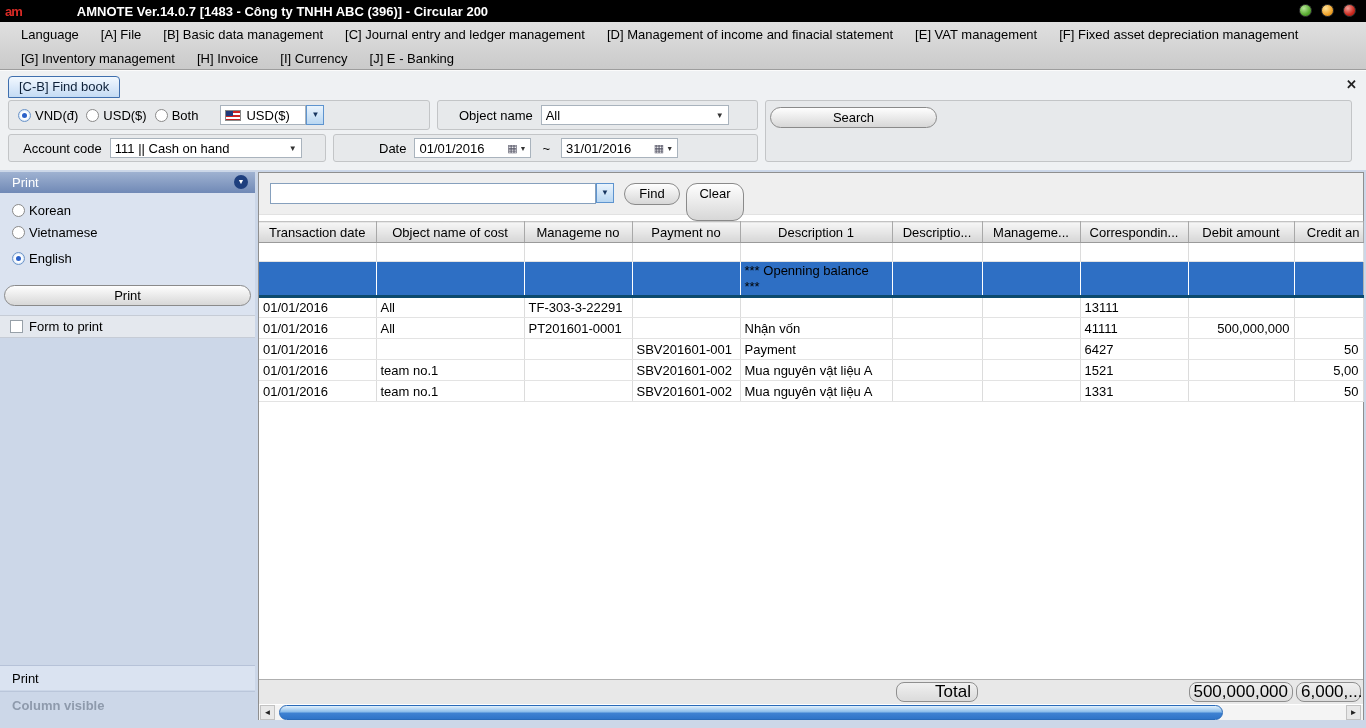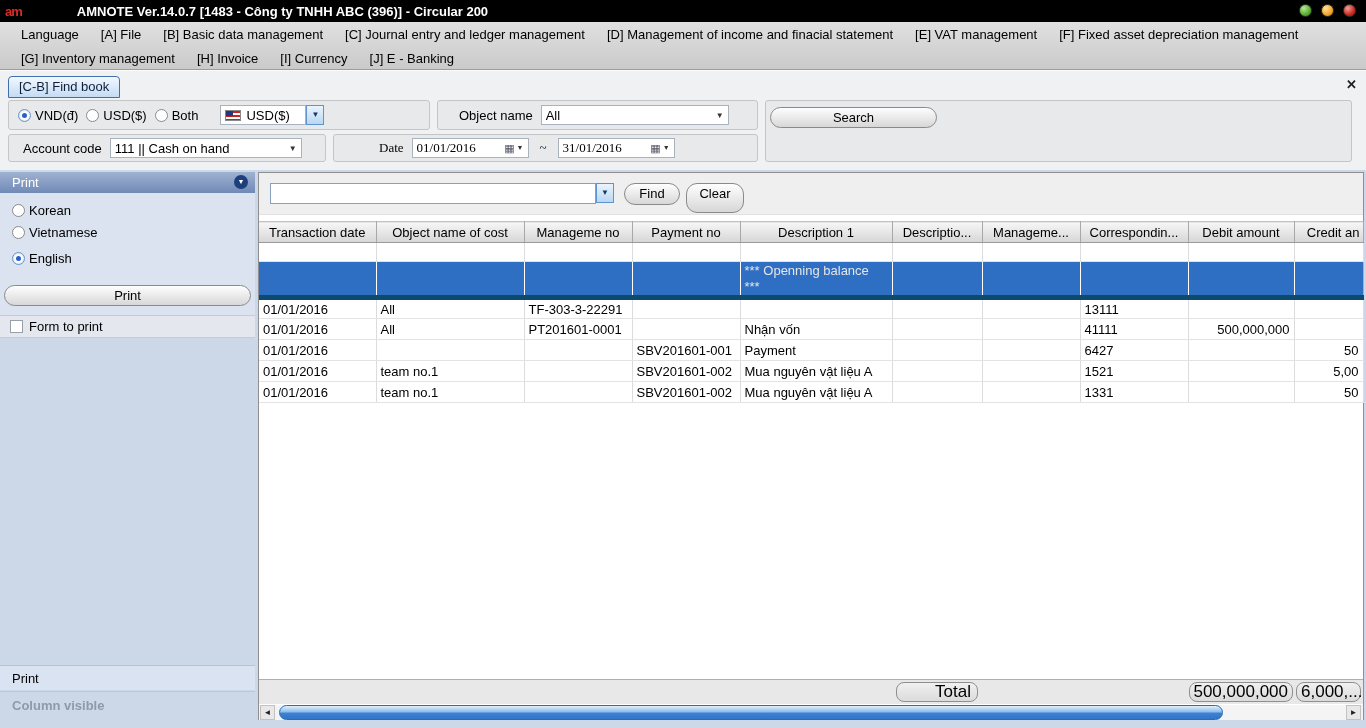--- a/index.html
+++ b/index.html
@@ -65,30 +65,30 @@
   .sb-colvis { position:absolute; bottom:2px; left:0; right:0; height:27px; background:#ccd7e8;
     border-top:1px solid #bac6da; line-height:27px; padding-left:12px; font-weight:bold; color:#8e9aac; cursor:pointer; }
   
   .gridwrap { position:absolute; left:258px; top:172px; width:1106px; height:548px;
     background:#fff; border:1px solid #8f8f8f; }
   .find-strip { position:absolute; top:0; left:0; right:0; height:42px; background:#efefef; border-bottom:1px solid #e2e2e2; }
   .find-input { position:absolute; left:11px; top:10px; width:326px; height:21px;
     border:1px solid #86a0bd; background:#fff; font:13px "Liberation Sans",sans-serif; padding:0 3px; }
   .find-dd { position:absolute; left:337px; top:10px; }
   .find-btn { position:absolute; left:365px; top:10px; width:56px; height:22px; line-height:20px; }
-  .clear-btn { position:absolute; left:427px; top:10px; width:58px; height:30px; line-height:20px; }
+  .clear-btn { position:absolute; left:427px; top:10px; width:58px; height:38px; line-height:20px; }
   table.grid { position:absolute; top:48px; left:0; width:1104px; border-collapse:collapse; table-layout:fixed; }
   table.grid th { height:21px; font-weight:normal; font-size:13px; padding:0 3px;
     background:linear-gradient(#f6f6f6,#d6d6d6); border-right:1px solid #a8a8a8;
     border-top:1px solid #c2c2c2; border-bottom:1px solid #9a9a9a; overflow:hidden; white-space:nowrap; }
   table.grid td { height:21px; padding:0 4px; font-size:13px; border-right:1px solid #dcdcdc;
     border-bottom:1px solid #e3e3e3; overflow:hidden; white-space:nowrap; }
   tr.emptyrow td { height:19px; }
-  tr.bluerow td { height:33px; background:#2e6fc4; color:#e5e5e5; border-right:1px solid rgba(255,255,255,.3);
-    border-bottom:5px solid #0c4a6e; vertical-align:top; }
+  tr.bluerow td { height:33px; background:#2e6fc4; color:#000000; border-right:1px solid rgba(255,255,255,.3);
+    border-bottom:3px solid #0c4a6e; vertical-align:top; }
   tr.bluerow td.wrap { white-space:normal; line-height:16px; padding-top:1px; }
   td.num, th.num { text-align:right; }
   .total-strip { position:absolute; top:506px; left:0; right:0; height:25px; background:#e8e8e8; border-top:1px solid #afafaf; }
   .tbox { position:absolute; top:2px; height:20px; border:1px solid #8f8f8f; border-radius:8px;
     background:linear-gradient(#f0f0f0,#dbdbdb); line-height:18px; font-size:17px; }
   .tbox.lbl { left:637px; width:82px; text-align:right; padding-right:6px; }
   .tbox.deb { left:930px; width:104px; text-align:right; padding-right:4px; }
   .tbox.cre { left:1037px; width:65px; text-align:left; padding-left:4px; }
   .hscroll { position:absolute; top:532px; left:0; right:0; height:15px; background:#f4f4f4; }
   .sbtn { position:absolute; top:0; width:15px; height:15px; background:#e8e8e8; border:1px solid #c2c2c2;
@@ -169,21 +169,21 @@
       <div class="rowflex" style="padding-left:14px;">
         <span>Account code</span>
         <span class="wfield" style="width:192px;margin-left:8px;">
           <span>111 || Cash on hand</span>
           <span class="ddarrow">▼</span>
         </span>
       </div>
     </div>
 
     <div class="fpanel" style="left:333px;top:63px;width:425px;height:28px;">
-      <div class="rowflex" style="padding-left:45px;font-family:Liberation Serif, serif;">
+      <div class="rowflex" style="padding-left:45px;">
         <span>Date</span>
         <span class="wfield" style="width:117px;margin-left:8px;">
           <span>01/01/2016</span>
           <span class="cal">▦</span>
           <span class="smalldd">▼</span>
         </span>
         <span style="margin:0 11px;">~</span>
         <span class="wfield" style="width:117px;">
           <span>31/01/2016</span>
           <span class="cal">▦</span>

